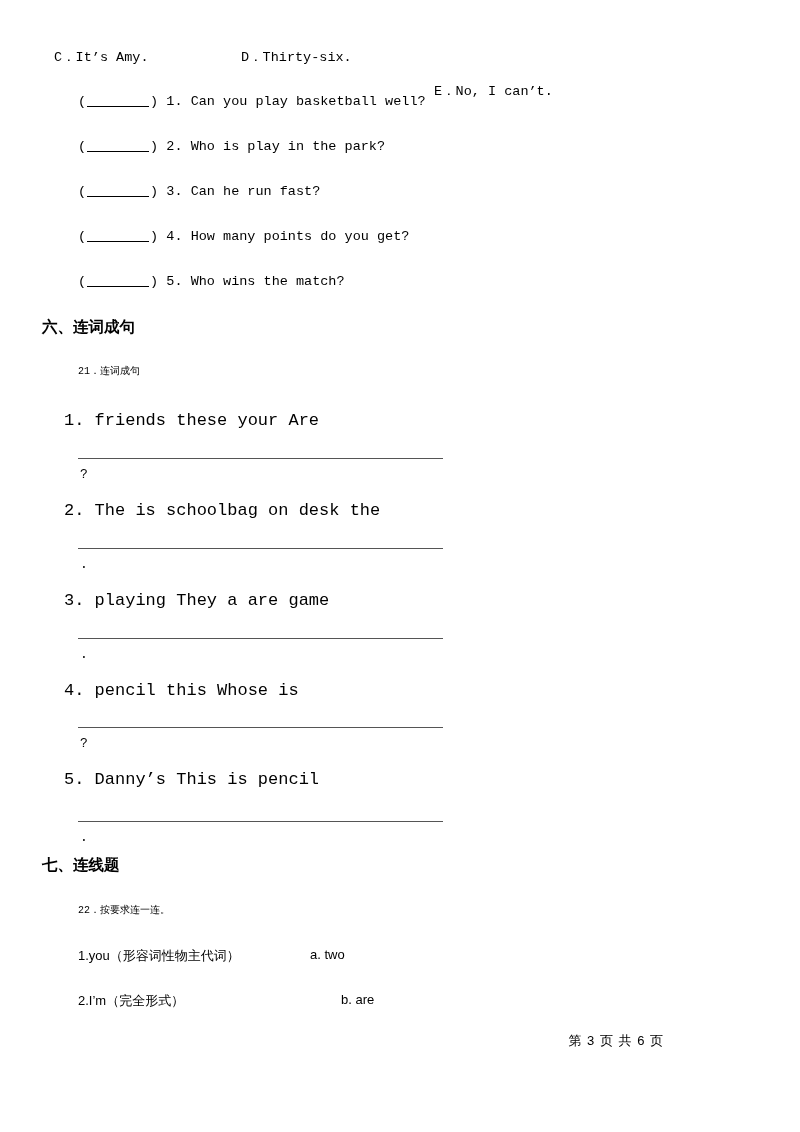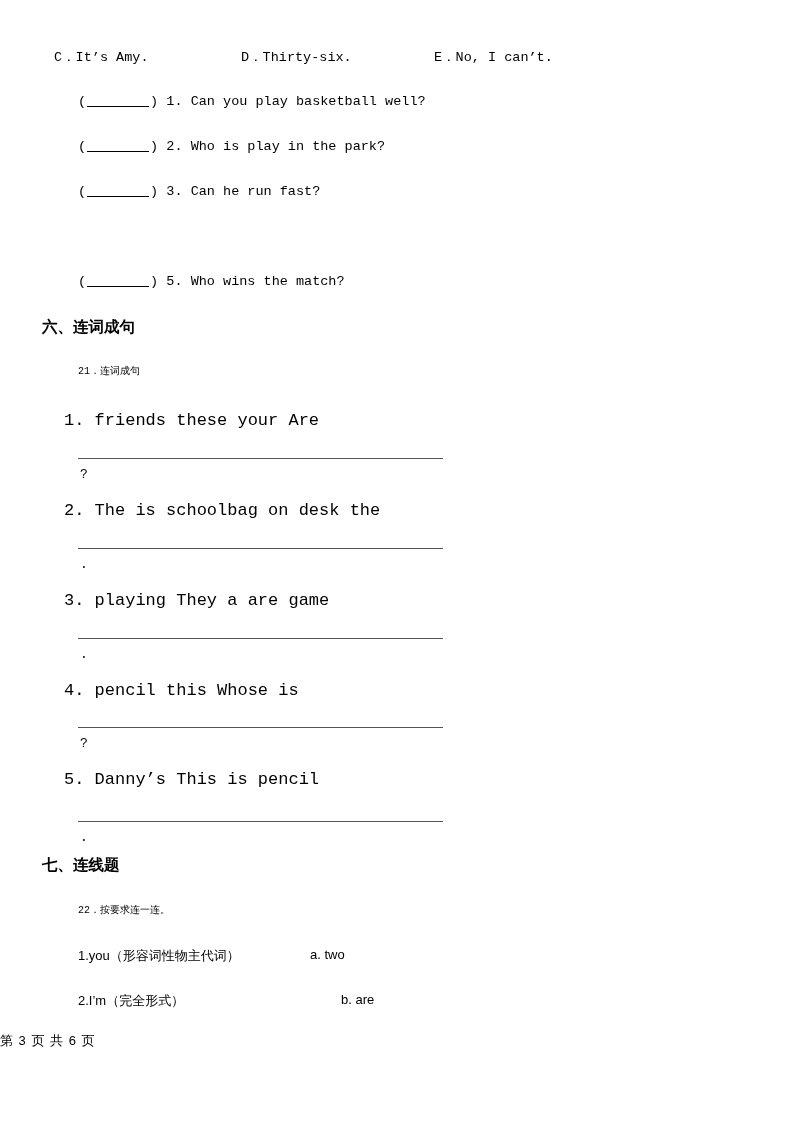--- a/index.html
+++ b/index.html
@@ -27,21 +27,21 @@
     left: 42px;
     top: 48px;
     width: 700px;
     font-family: "Liberation Mono", monospace;
     font-size: 13.5px;
     letter-spacing: 0px;
     white-space: nowrap;
   }
   .row-choices .c1 { position: absolute; left: 12px; }
   .row-choices .c2 { position: absolute; left: 199px; text-align: center; }
-  .row-choices .c3 { position: absolute; left: 392px; }
+  .row-choices .c3 { position: absolute; left: 392px; margin-top: 34px; }
 
   .qline {
     position: absolute;
     left: 78px;
     font-family: "Liberation Mono", monospace;
     font-size: 13.5px;
     white-space: nowrap;
   }
   .blankparen {
     display: inline-block;
@@ -107,21 +107,21 @@
     white-space: nowrap;
   }
   .match-line .left-part { display: inline-block; }
   .match-line .right-part { position: absolute; }
 
   .footer {
     position: absolute;
     left: 0;
     top: 1032px;
     width: 664px;
-    text-align: left;
+    text-align: right;
     font-family: "Liberation Sans", sans-serif;
     font-size: 13px;
     letter-spacing: 1px;
   }
   .footer .num { font-weight: normal; }
 </style>
 </head>
 <body>
 
 <div class="page">
@@ -143,20 +143,25 @@
     <span>2.</span>
     <span>Who is play in the park?</span>
   </div>
 
   <div class="qline" style="top:184px">
     <span class="blankparen">(<span class="paren-blank"></span>)</span>
     <span>3.</span>
     <span>Can he run fast?</span>
   </div>
 
+  <div class="qline" style="top:229px">
+    <span class="blankparen">(<span class="paren-blank"></span>)</span>
+    <span>4.</span>
+    <span>How many points do you get?</span>
+  </div>
 
   <div class="qline" style="top:274px">
     <span class="blankparen">(<span class="paren-blank"></span>)</span>
     <span>5.</span>
     <span>Who wins the match?</span>
   </div>
 
   <div class="section-heading" style="top:317px">六、连词成句</div>
 
   <div class="subq" style="top:364px">21．连词成句</div>

